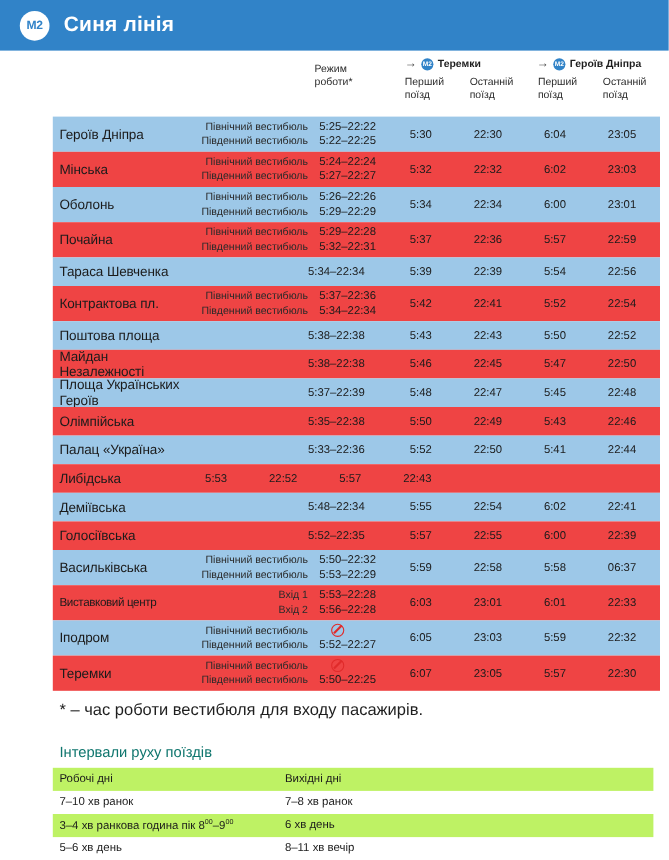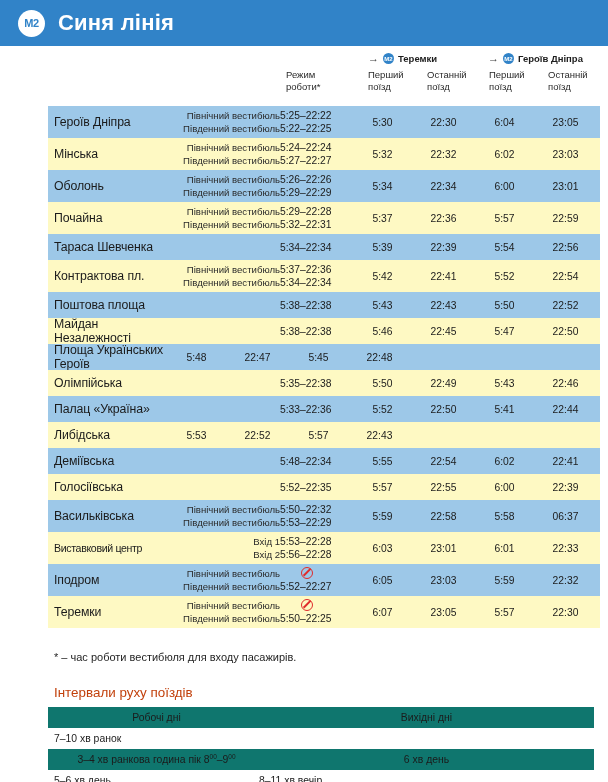--- a/index.html
+++ b/index.html
@@ -34,21 +34,21 @@
     display: flex;
     align-items: center;
     justify-content: center;
     font-size: 11px;
     font-weight: bold;
     letter-spacing: -0.3px;
     flex: 0 0 auto;
   }
   .banner-title {
     color: #ffffff;
-    font-size: 22px;
+    font-size: 19px;
     font-weight: bold;
     margin-left: 13px;
     letter-spacing: 0.2px;
   }
 
   
   .col-head {
     position: relative;
     height: 57px;
     margin-top: 3px;
@@ -96,21 +96,21 @@
     position: relative;
     margin: 0 8px 0 48px;
   }
   .srow {
     position: relative;
     display: flex;
     align-items: center;
     box-sizing: border-box;
   }
   .srow.alt { background: #9dc8e8; }
-  .srow.plain { background: #fef9c3; }
+  .srow.plain { background: #ef4444; }
   .srow.tall { height: 32px; }
   .srow.short { height: 26px; }
 
   .st-name {
     width: 118px;
     flex: 0 0 118px;
     font-size: 12.3px;
     color: #1b1b1b;
     padding-left: 6px;
     box-sizing: border-box;
@@ -125,21 +125,21 @@
     line-height: 13px;
     color: #2a2a2a;
     text-align: right;
   }
   .hours {
     width: 72px;
     flex: 0 0 72px;
     font-size: 10.3px;
     line-height: 13px;
     color: #1b1b1b;
-    text-align: left;
+    text-align: center;
   }
   .hours-single {
     width: 186px;
     flex: 0 0 186px;
     font-size: 10.3px;
     color: #1b1b1b;
     text-align: left;
     padding-left: 114px;
     box-sizing: border-box;
   }
@@ -168,42 +168,42 @@
     top: -1.2px;
     width: 1.6px;
     height: 10px;
     background: #e02b2b;
     transform: translateX(-50%) rotate(45deg);
   }
   .icon-wrap { display: block; height: 13px; line-height: 13px; }
 
   
   .footnote {
-    margin: 23px 0 0 54px;
-    font-size: 11px;
+    margin: 9px 0 0 54px;
+    font-size: 15px;
     color: #1f1f1f;
   }
 
   
   .sec-title {
     margin: 22px 0 7px 54px;
     font-size: 13.4px;
-    color: #c2410c;
+    color: #0f766e;
   }
   .ivt {
     margin: 0 14px 0 48px;
   }
   .irow {
     display: flex;
     height: 21px;
     align-items: center;
     font-size: 10.4px;
     color: #1b1b1b;
   }
-  .irow.alt { background: #0f766e; text-align: center; }
+  .irow.alt { background: #bef264; }
   .icell-l { width: 211px; flex: 0 0 211px; padding-left: 6px; box-sizing: border-box; }
   .icell-r { flex: 1 1 auto; }
   sup { font-size: 6.5px; vertical-align: super; }
 </style>
 </head>
 <body>
 
 <div class="banner">
   <div class="line-badge">M2</div>
   <div class="banner-title">Синя лінія</div>
@@ -214,21 +214,21 @@
     <span class="dir-arrow">→</span>
     <span class="mini-badge">M2</span>
     <span>Теремки</span>
   </div>
   <div class="dir-group" style="left:488px;">
     <span class="dir-arrow">→</span>
     <span class="mini-badge">M2</span>
     <span>Героїв Дніпра</span>
   </div>
 
-  <div class="head-cell" style="left:286px; top:20px;">Режим
+  <div class="head-cell" style="left:286px; top:8px;">Режим
 роботи*</div>
   <div class="head-cell" style="left:368px; top:20px;">Перший
 поїзд</div>
   <div class="head-cell" style="left:427px; top:20px;">Останній
 поїзд</div>
   <div class="head-cell" style="left:489px; top:20px;">Перший
 поїзд</div>
   <div class="head-cell" style="left:548px; top:20px;">Останній
 поїзд</div>
 </div>
@@ -328,20 +328,21 @@
     <div class="srow plain short">
       <div class="st-name">Майдан Незалежності</div>
       <div class="hours-single">5:38–22:38</div>
       <div class="tcell">5:46</div>
       <div class="tcell">22:45</div>
       <div class="tcell">5:47</div>
       <div class="tcell">22:50</div>
     </div>
     <div class="srow alt short">
       <div class="st-name">Площа Українських Героїв</div>
+      <div class="hours-single">5:37–22:39</div>
       <div class="tcell">5:48</div>
       <div class="tcell">22:47</div>
       <div class="tcell">5:45</div>
       <div class="tcell">22:48</div>
     </div>
     <div class="srow plain short">
       <div class="st-name">Олімпійська</div>
       <div class="hours-single">5:35–22:38</div>
       <div class="tcell">5:50</div>
       <div class="tcell">22:49</div>
@@ -445,20 +446,21 @@
 
 <div class="sec-title">Інтервали руху поїздів</div>
 <div class="ivt">
   <div class="irow alt">
     <div class="icell-l">Робочі дні</div>
     <div class="icell-r">Вихідні дні</div>
   </div>
   <div id="ivt-body">
       <div class="irow">
         <div class="icell-l">7–10 хв ранок</div>
+        <div class="icell-r">7–8 хв ранок</div>
       </div>
       <div class="irow alt">
         <div class="icell-l">3–4 хв ранкова година пік 8<sup>00</sup>–9<sup>00</sup></div>
         <div class="icell-r">6 хв день</div>
       </div>
       <div class="irow">
         <div class="icell-l">5–6 хв день</div>
         <div class="icell-r">8–11 хв вечір</div>
       </div>
       <div class="irow alt">

